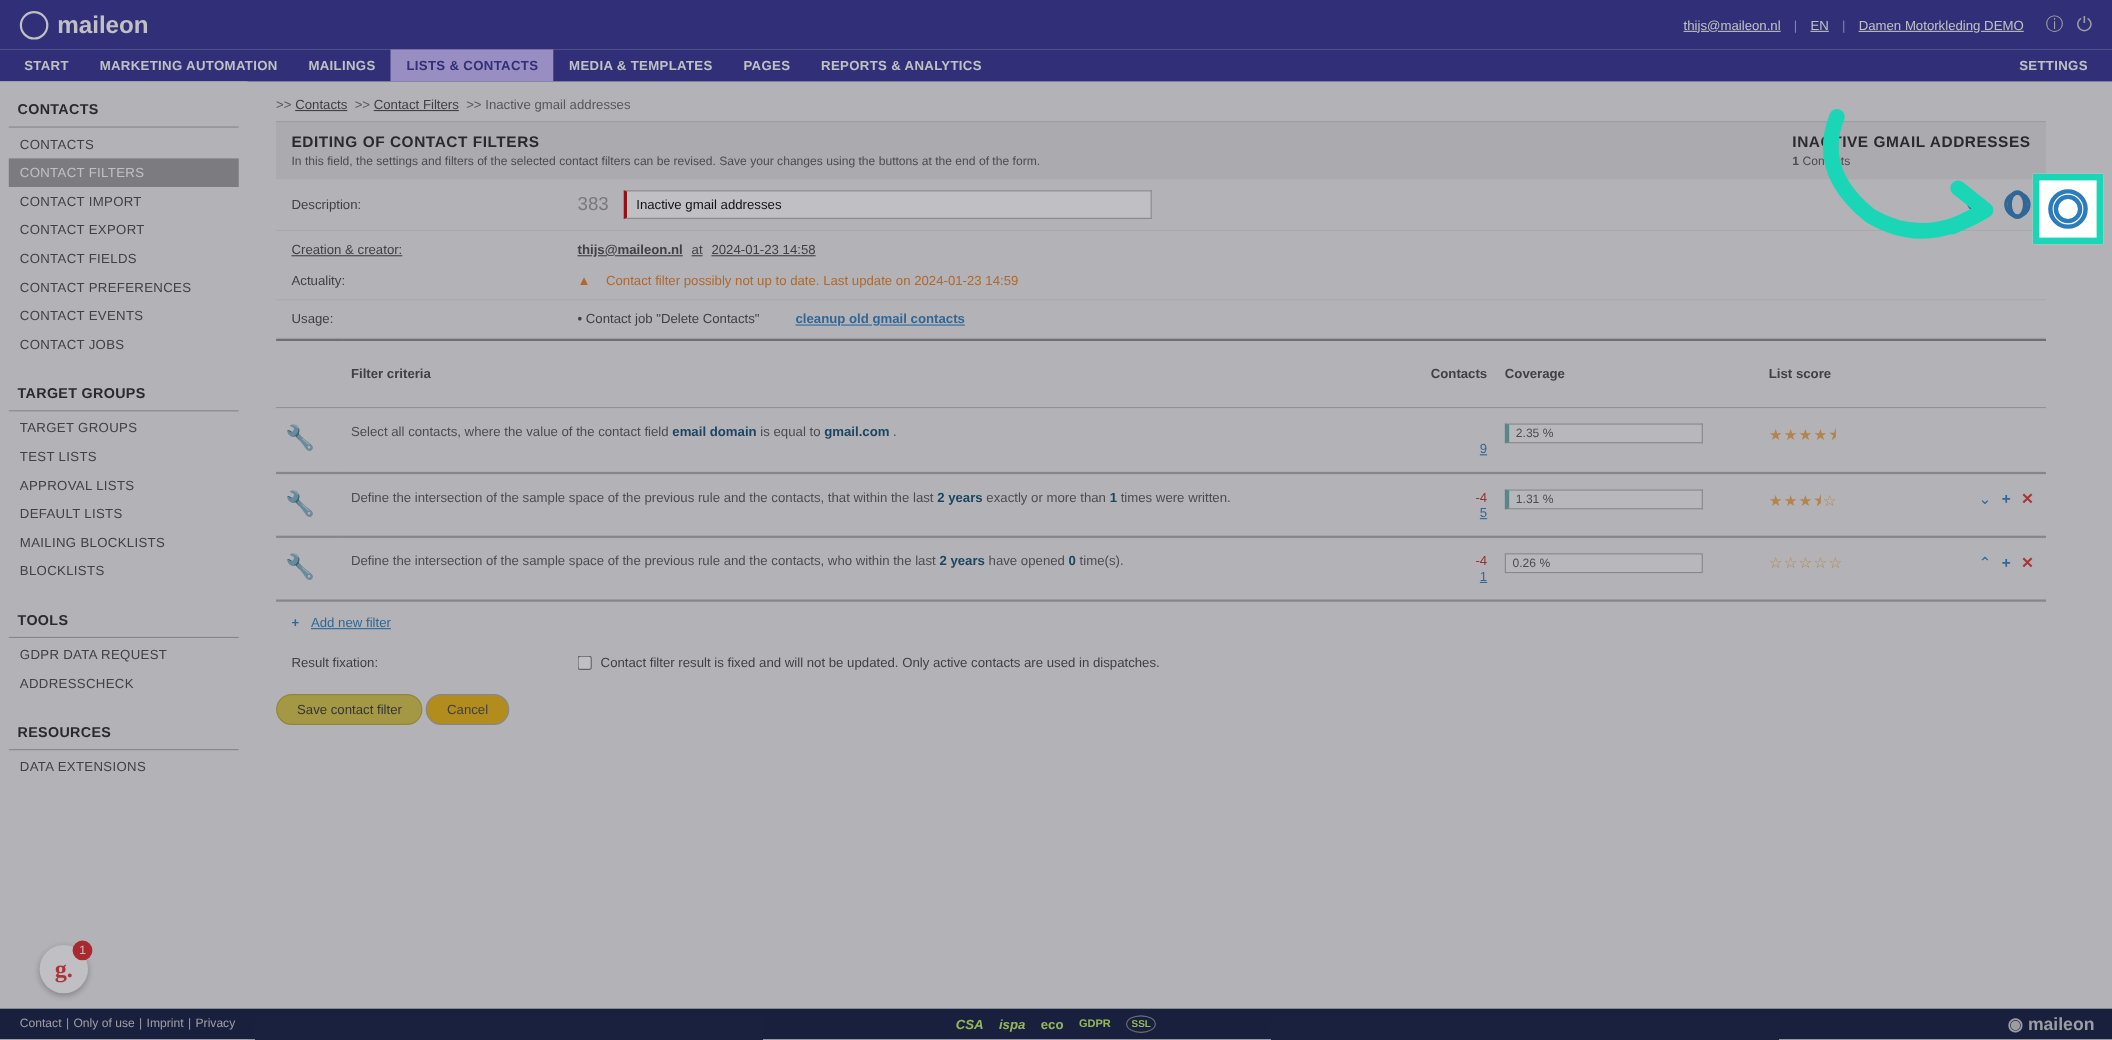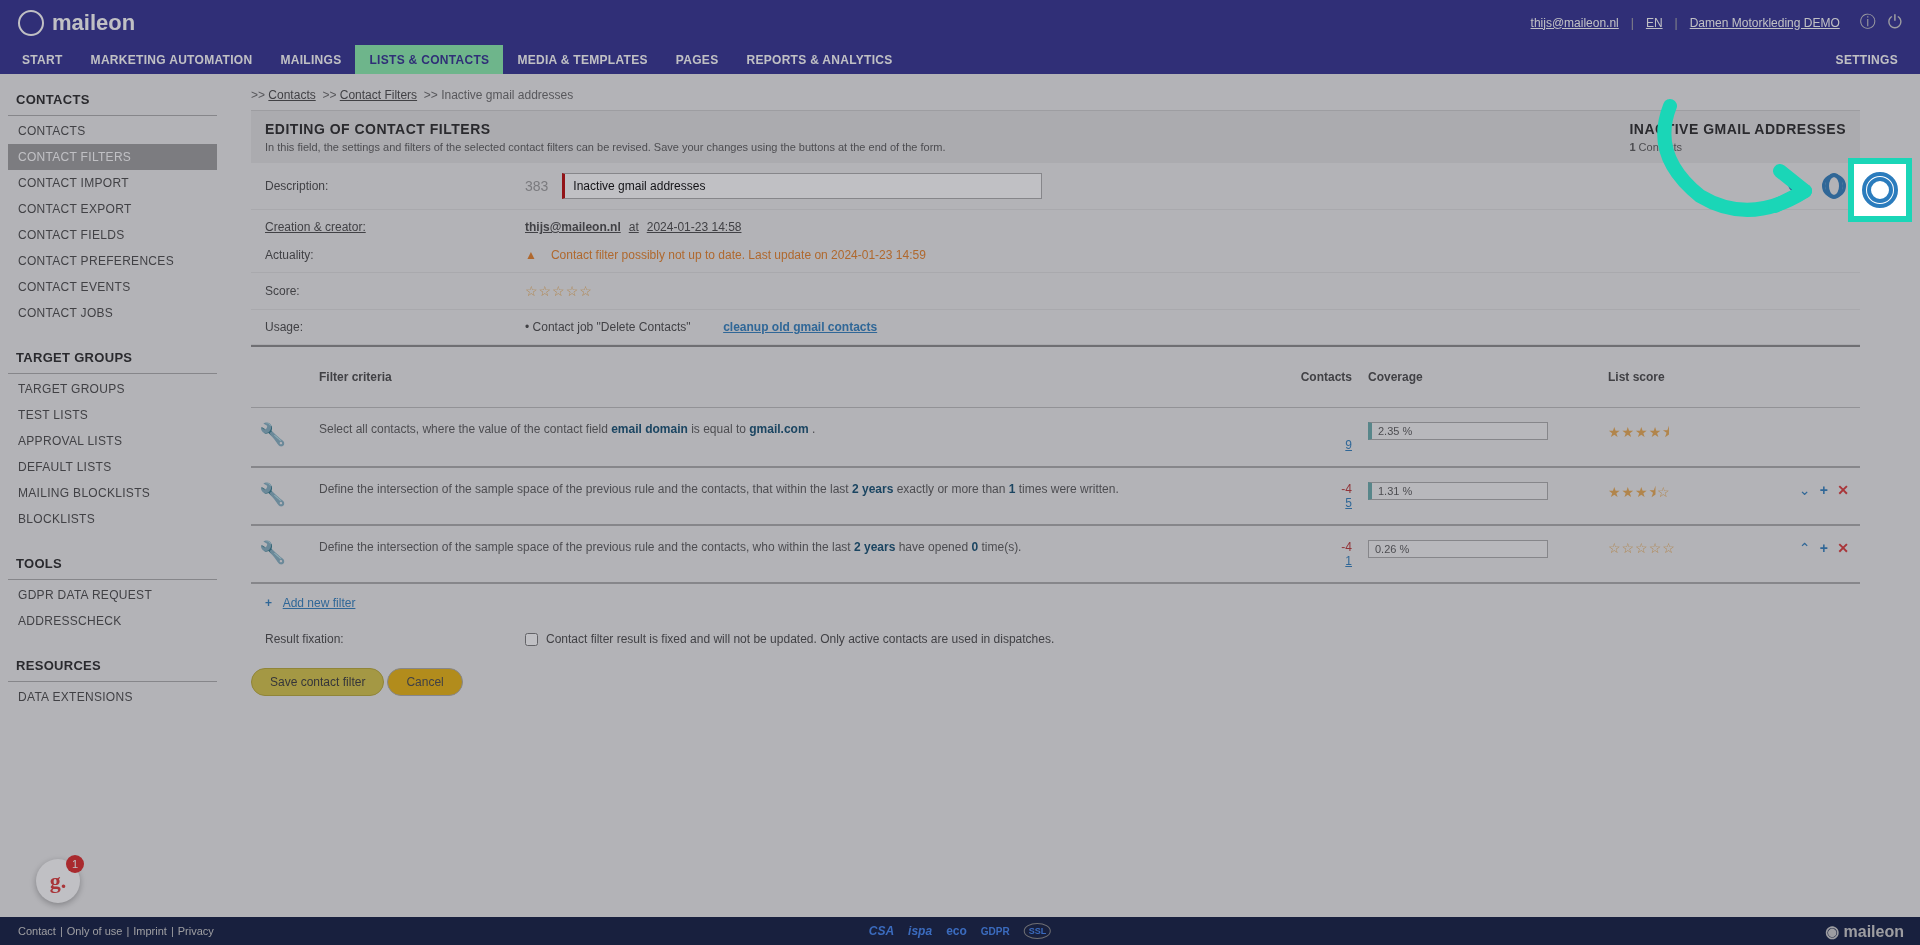--- a/index.html
+++ b/index.html
@@ -5,40 +5,40 @@
 * { box-sizing: border-box; margin: 0; padding: 0; }
 body { font-family: Arial, Helvetica, sans-serif; font-size: 12px; color: #444; background: #ececec; width: 1920px; height: 945px; overflow: hidden; position: relative; }
 .topbar { background: #2b2a8e; height: 45px; display: flex; align-items: center; padding: 0 18px; color: #fff; }
 .logo { display: flex; align-items: center; font-size: 22px; font-weight: bold; }
 .logo-icon { width: 26px; height: 26px; border: 2px solid #fff; border-radius: 50%; margin-right: 8px; }
 .topbar-right { margin-left: auto; display: flex; align-items: center; gap: 12px; font-size: 12px; }
 .topbar-right a { color: #fff; text-decoration: underline; cursor: pointer; }
 .sep { color: #aaa; }
 .navbar { background: #2b2a8e; height: 29px; display: flex; align-items: stretch; padding: 0 8px; }
 .nav-item { padding: 0 14px; color: #fff; font-weight: bold; font-size: 12px; display: flex; align-items: center; cursor: pointer; letter-spacing: 0.3px; }
-.nav-item.active { background: #86efac; color: #2b2a8e; }
+.nav-item.active { background: #c4b5fd; color: #2b2a8e; }
 .nav-item.settings { margin-left: auto; }
 .main { display: flex; height: 945px; }
 .sidebar { width: 225px; background: #ececec; padding: 18px 8px; }
 .side-section { margin-bottom: 24px; }
 .side-head { font-weight: bold; font-size: 13px; color: #222; padding: 0 8px 8px; letter-spacing: 0.3px; border-bottom: 1px solid #aaa; margin-bottom: 2px; }
 .side-item { padding: 6px 10px; font-size: 12px; color: #444; cursor: pointer; letter-spacing: 0.3px; }
 .side-item.active { background: #9b9b9b; color: #fff; }
 .content { flex: 1; padding: 14px 60px 14px 26px; }
 .breadcrumb { font-size: 12px; color: #666; margin-bottom: 8px; }
 .breadcrumb a { color: #444; text-decoration: underline; cursor: pointer; }
 .panelhead { background: #e0e0e0; padding: 10px 14px; display: flex; border-top: 1px solid #ccc; }
 .panelhead h2 { font-size: 14px; font-weight: bold; letter-spacing: 0.5px; color: #222; }
 .panelhead p { font-size: 11px; color: #555; margin-top: 4px; }
 .panelhead-right { margin-left: auto; text-align: left; padding-left: 60px; }
 .form-row { display: flex; align-items: center; padding: 10px 14px; border-bottom: 1px solid #ddd; }
 .form-label { width: 260px; color: #444; }
 .form-val { flex: 1; color: #444; display: flex; align-items: center; gap: 8px; }
 .desc-input { flex: 1; max-width: 480px; padding: 5px 8px; border: 1px solid #aaa; border-left: 3px solid #b00; font-size: 12px; }
-.counter { color: #999; font-size: 14px; margin-right: 6px; }
+.counter { color: #999; font-size: 17px; margin-right: 6px; }
 .warn { color: #e67e22; }
 .warn-icon { color: #e67e22; margin-right: 6px; font-weight: bold; }
 .stars { color: #e9a84f; letter-spacing: 1px; font-size: 14px; }
 .stars.empty { color: #e9a84f; }
 .link { color: #2b7cbd; text-decoration: underline; cursor: pointer; }
 .table { width: 100%; border-collapse: collapse; }
 .table th { text-align: left; font-size: 12px; font-weight: bold; padding: 23px 8px; border-top: 2px solid #888; border-bottom: 1px solid #bbb; }
 .table td { padding: 14px 8px; border-bottom: 2px solid #aaa; vertical-align: top; font-size: 12px; color: #555; }
 .wrench { color: #3a95d6; font-size: 22px; }
 .crit { max-width: 560px; }
@@ -50,21 +50,21 @@
 .row-actions { text-align: right; white-space: nowrap; }
 .row-actions span { margin: 0 3px; cursor: pointer; font-size: 14px; }
 .addfilter { padding: 12px 14px; }
 .addfilter a { color: #2b7cbd; text-decoration: underline; cursor: pointer; }
 .plus { color: #2b7cbd; margin-right: 8px; font-weight: bold; }
 .buttons { display: flex; gap: 3px; padding: 12px 0 12px 0; }
 .btn-save { background: #d6c543; border: 1px solid #b9a832; border-radius: 14px; padding: 6px 18px; font-size: 12px; cursor: pointer; color: #333; }
 .btn-cancel { background: #eab308; border: 1px solid #aaa; border-radius: 14px; padding: 6px 18px; font-size: 12px; cursor: pointer; color: #444; }
 .footer { position: absolute; bottom: 0; left: 0; right: 0; height: 28px; background: #08143a; color: #ccc; display: flex; align-items: center; padding: 0 14px; font-size: 11px; }
 .footer a { color: #ccc; text-decoration: none; margin: 0 4px; cursor: pointer; }
-.footer-center { position: absolute; left: 50%; transform: translateX(-50%); display: flex; gap: 14px; align-items: center; color: #3b82f6; font-size: 12px; font-weight: bold; }
+.footer-center { position: absolute; left: 50%; transform: translateX(-50%); display: flex; gap: 14px; align-items: center; color: #bef264; font-size: 12px; font-weight: bold; }
 .footer-logo { position: absolute; right: 16px; font-size: 16px; font-weight: bold; color: #ccc; }
 .overlay { position: absolute; inset: 0; background: rgba(60,60,70,0.32); pointer-events: none; }
 .arrow-box { position: absolute; top: 158px; right: 8px; border: 6px solid #1ad6b7; background: #fff; padding: 8px; pointer-events: auto; }
 .target-icon { width: 36px; height: 36px; border: 4px solid #2b7cbd; border-radius: 50%; display: flex; align-items: center; justify-content: center; }
 .target-icon::after { content: ''; width: 18px; height: 18px; border: 4px solid #2b7cbd; border-radius: 50%; }
 .arrow-svg { position: absolute; top: 96px; right: 80px; pointer-events: none; }
 .spinner { color: #2b7cbd; font-size: 22px; }
 .badge-g { position: absolute; left: 36px; bottom: 42px; width: 44px; height: 44px; background: #fff; border-radius: 50%; display: flex; align-items: center; justify-content: center; box-shadow: 0 2px 6px rgba(0,0,0,0.3); }
 .badge-g .dot { position: absolute; top: -4px; right: -4px; width: 18px; height: 18px; background: #d22; color: #fff; border-radius: 50%; font-size: 11px; display: flex; align-items: center; justify-content: center; }
 .refresh-btn { margin-left: auto; }
@@ -172,26 +172,20 @@
     </div>
 
     <div class="form-row">
       <div class="form-label">Actuality:</div>
       <div class="form-val">
         <span class="warn-icon">▲</span>
         <span class="warn">Contact filter possibly not up to date. Last update on 2024-01-23 14:59</span>
       </div>
     </div>
 
-    <div class="form-row">
-      <div class="form-label">Score:</div>
-      <div class="form-val">
-        <span class="stars empty">☆☆☆☆☆</span>
-      </div>
-    </div>
 
     <div class="form-row">
       <div class="form-label">Usage:</div>
       <div class="form-val">
         <span>• Contact job "Delete Contacts"</span>
         &nbsp;&nbsp;&nbsp;&nbsp;&nbsp;
         <a class="link" style="font-weight:bold;">cleanup old gmail contacts</a>
       </div>
     </div>
 

